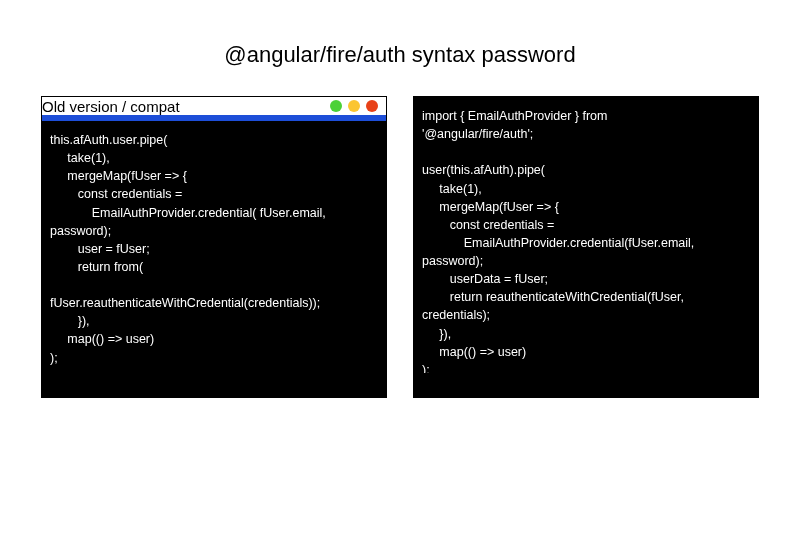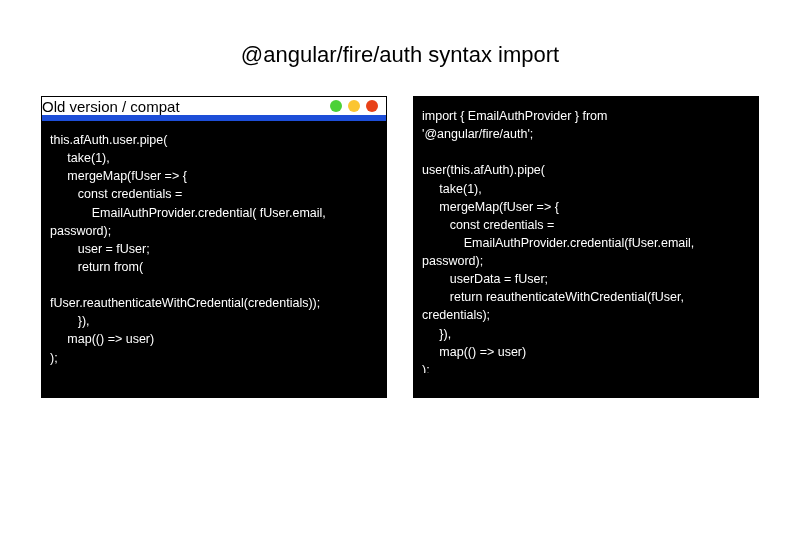--- a/index.html
+++ b/index.html
@@ -71,21 +71,21 @@
       line-height: 1.45;
       padding: 10px 8px 10px 8px;
       height: 276px;
       white-space: pre;
       overflow: hidden;
     }
   </style>
 </head>
 <body>
 
-<h1 class="page-title">@angular/fire/auth syntax import</h1>
+<h1 class="page-title">@angular/fire/auth syntax password</h1>
 
 <div class="panels">
 
   <div class="panel">
     <div class="panel-header">
       <span class="panel-title">Old version / compat</span>
       <div class="traffic-lights">
         <span class="light light-green"></span>
         <span class="light light-yellow"></span>
         <span class="light light-red"></span>

